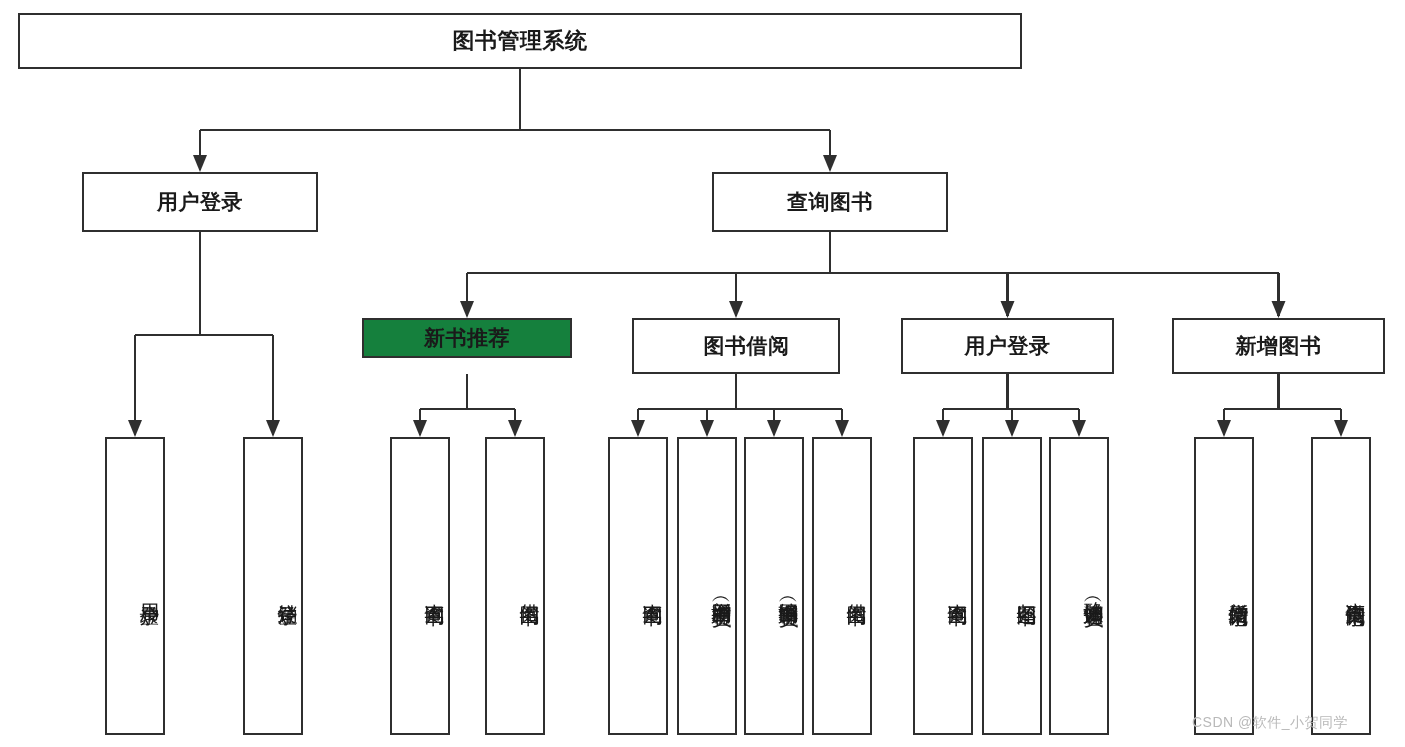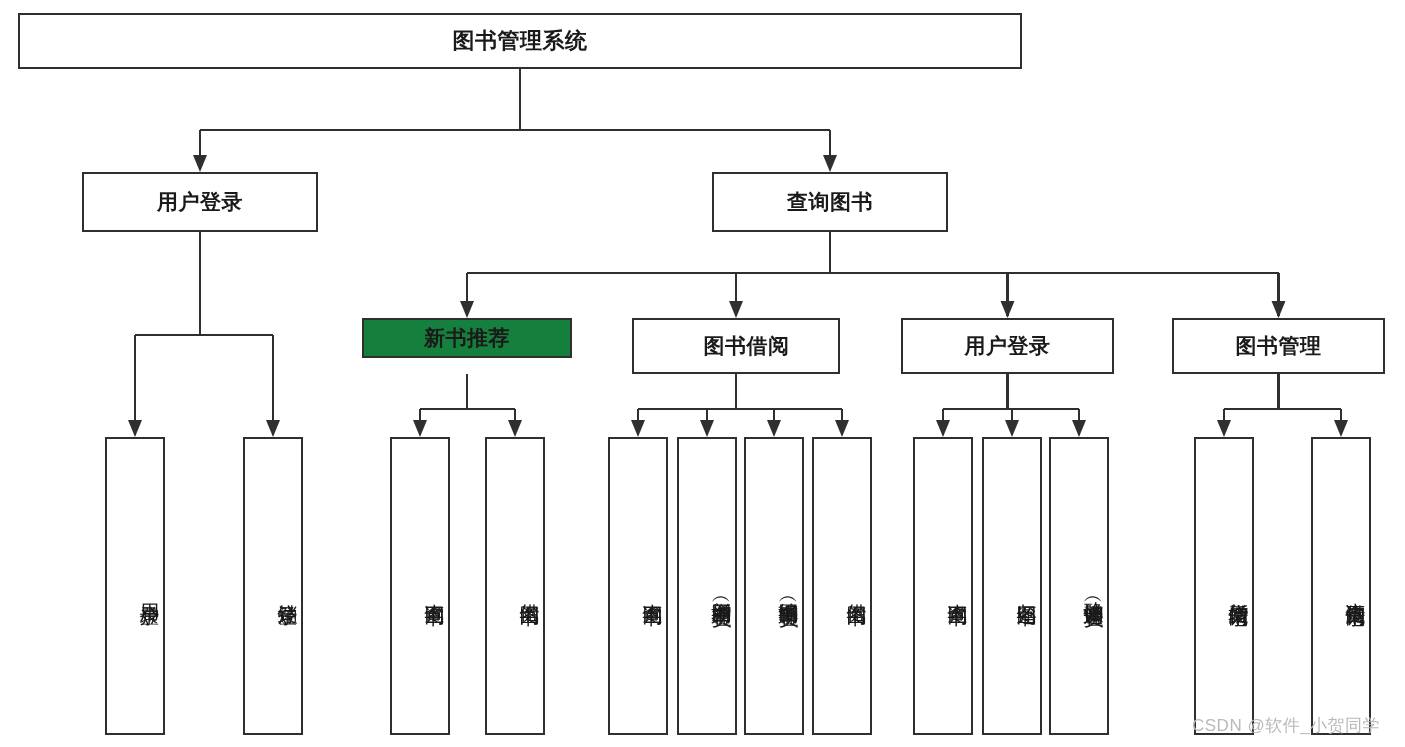--- a/index.html
+++ b/index.html
@@ -56,21 +56,21 @@
   .node.vertical .vlabel {
     writing-mode: vertical-rl;
     text-orientation: upright;
     white-space: nowrap;
   }
   .node.root {
     font-size: 22px;
   }
   .watermark {
     position: absolute;
-    font-size: 17px;
+    font-size: 14px;
     color: #b9b9b9;
     white-space: nowrap;
     letter-spacing: 0.5px;
     user-select: none;
   }
 </style>
 </head>
 <body>
 
 <div id="canvas">
@@ -141,21 +141,21 @@
       <div class="node horizontal" style="left: 362px; top: 318px; width: 210px; height: 40px; border-color: rgb(47, 47, 47); background: #15803d; color: rgb(26, 26, 26);">
         <span class="hlabel">新书推荐</span>
       </div>
       <div class="node horizontal" style="left: 632px; top: 318px; width: 208px; height: 56px; border-color: rgb(47, 47, 47); background: rgb(255, 255, 255); color: rgb(26, 26, 26); padding-left: 21px;">
         <span class="hlabel">图书借阅</span>
       </div>
       <div class="node horizontal" style="left: 901px; top: 318px; width: 213px; height: 56px; border-color: rgb(47, 47, 47); background: rgb(255, 255, 255); color: rgb(26, 26, 26);">
         <span class="hlabel">用户登录</span>
       </div>
       <div class="node horizontal" style="left: 1172px; top: 318px; width: 213px; height: 56px; border-color: rgb(47, 47, 47); background: rgb(255, 255, 255); color: rgb(26, 26, 26);">
-        <span class="hlabel">图书管理</span>
+        <span class="hlabel">新增图书</span>
       </div>
       <div class="node vertical" style="left: 105px; top: 437px; width: 60px; height: 298px; border-color: rgb(47, 47, 47); background: rgb(255, 255, 255); color: rgb(26, 26, 26);">
         <span class="vlabel">用户登录</span>
       </div>
       <div class="node vertical" style="left: 243px; top: 437px; width: 60px; height: 298px; border-color: rgb(47, 47, 47); background: rgb(255, 255, 255); color: rgb(26, 26, 26);">
         <span class="vlabel">注销登录</span>
       </div>
       <div class="node vertical" style="left: 390px; top: 437px; width: 60px; height: 298px; border-color: rgb(47, 47, 47); background: rgb(255, 255, 255); color: rgb(26, 26, 26);">
         <span class="vlabel">查询图书</span>
       </div>

